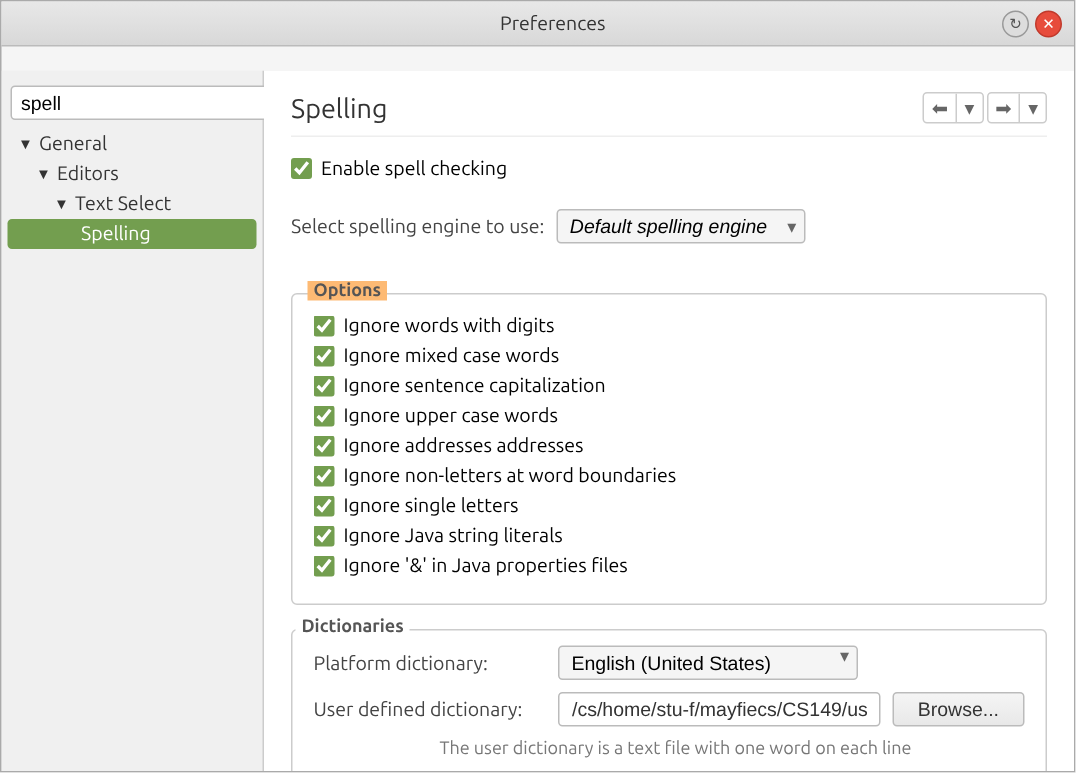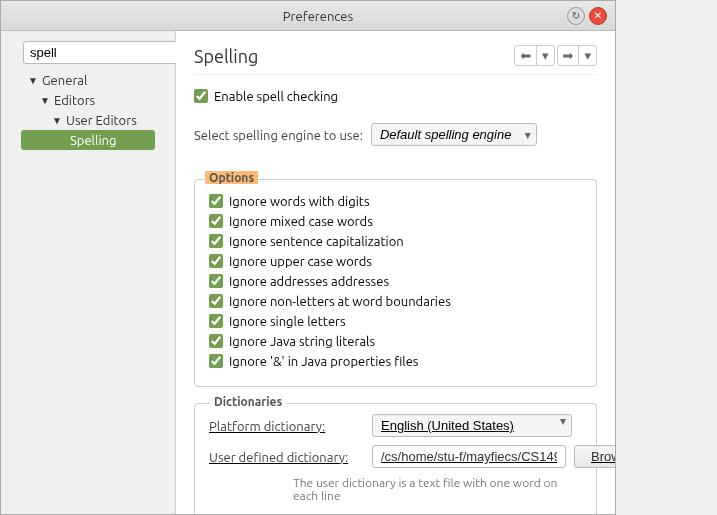--- a/index.html
+++ b/index.html
@@ -5,26 +5,27 @@
     * { box-sizing: border-box; margin: 0; padding: 0; }
     body {
       font-family: "Segoe UI", Ubuntu, sans-serif;
       font-size: 13px;
       background: #f0f0f0;
       width: 717px;
       height: 515px;
       overflow: hidden;
     }
     .window {
-      width: 616px;
+      width: 717px;
       height: 515px;
       border: 1px solid #aaa;
       background: #f5f5f5;
       display: flex;
       flex-direction: column;
+      gap: 16px;
     }
     .titlebar {
       background: linear-gradient(to bottom, #e8e8e8, #d8d8d8);
       border-bottom: 1px solid #bbb;
       height: 30px;
       display: flex;
       align-items: center;
       justify-content: space-between;
       padding: 0 8px;
       flex-shrink: 0;
@@ -58,21 +59,21 @@
     .title-btn.refresh { background: #ddd; }
     .content-area {
       display: flex;
       flex: 1;
       overflow: hidden;
     }
     .sidebar {
       width: 175px;
       background: #f0f0f0;
       border-right: 1px solid #ccc;
-      padding: 6px 16px;
+      padding: 6px 0;
       flex-shrink: 0;
     }
     .search-box-wrap {
       padding: 4px 6px 6px 6px;
       display: flex;
       align-items: center;
     }
     .search-box {
       flex: 1;
       border: 1px solid #bbb;
@@ -232,33 +233,32 @@
     .dict-section {
       border: 1px solid #ccc;
       border-radius: 4px;
       padding: 10px 14px 14px;
       position: relative;
       margin-bottom: 10px;
     }
     .dict-legend {
       position: absolute;
       top: -9px;
-      left: 15px;
+      left: 2px;
       background: #fff;
       padding: 0 4px;
       font-size: 12px;
       color: #555;
       font-weight: bold;
     }
     .dict-row {
       display: flex;
       align-items: center;
       gap: 8px;
       margin-bottom: 8px;
-      text-decoration: underline;
     }
     .dict-row:last-of-type { margin-bottom: 0; }
     .dict-label { color: #444; min-width: 155px; }
     .dict-select-wrap {
       position: relative;
       display: inline-flex;
     }
     .dict-select-wrap select {
       border: 1px solid #bbb;
       border-radius: 3px;
@@ -328,21 +328,21 @@
           <div class="tree-item tree-indent-1">
             <span class="tree-arrow">▼</span>
             <span>General</span>
           </div>
           <div class="tree-item tree-indent-2">
             <span class="tree-arrow">▼</span>
             <span>Editors</span>
           </div>
           <div class="tree-item tree-indent-3">
             <span class="tree-arrow">▼</span>
-            <span>User Editors</span>
+            <span>Text Select</span>
           </div>
           <div class="tree-item selected tree-indent-3">
             <span class="tree-arrow"></span>
             <span>Spelling</span>
           </div>
         </div>
     </div>
 
     <div class="main-panel">
       <div class="panel-header">

